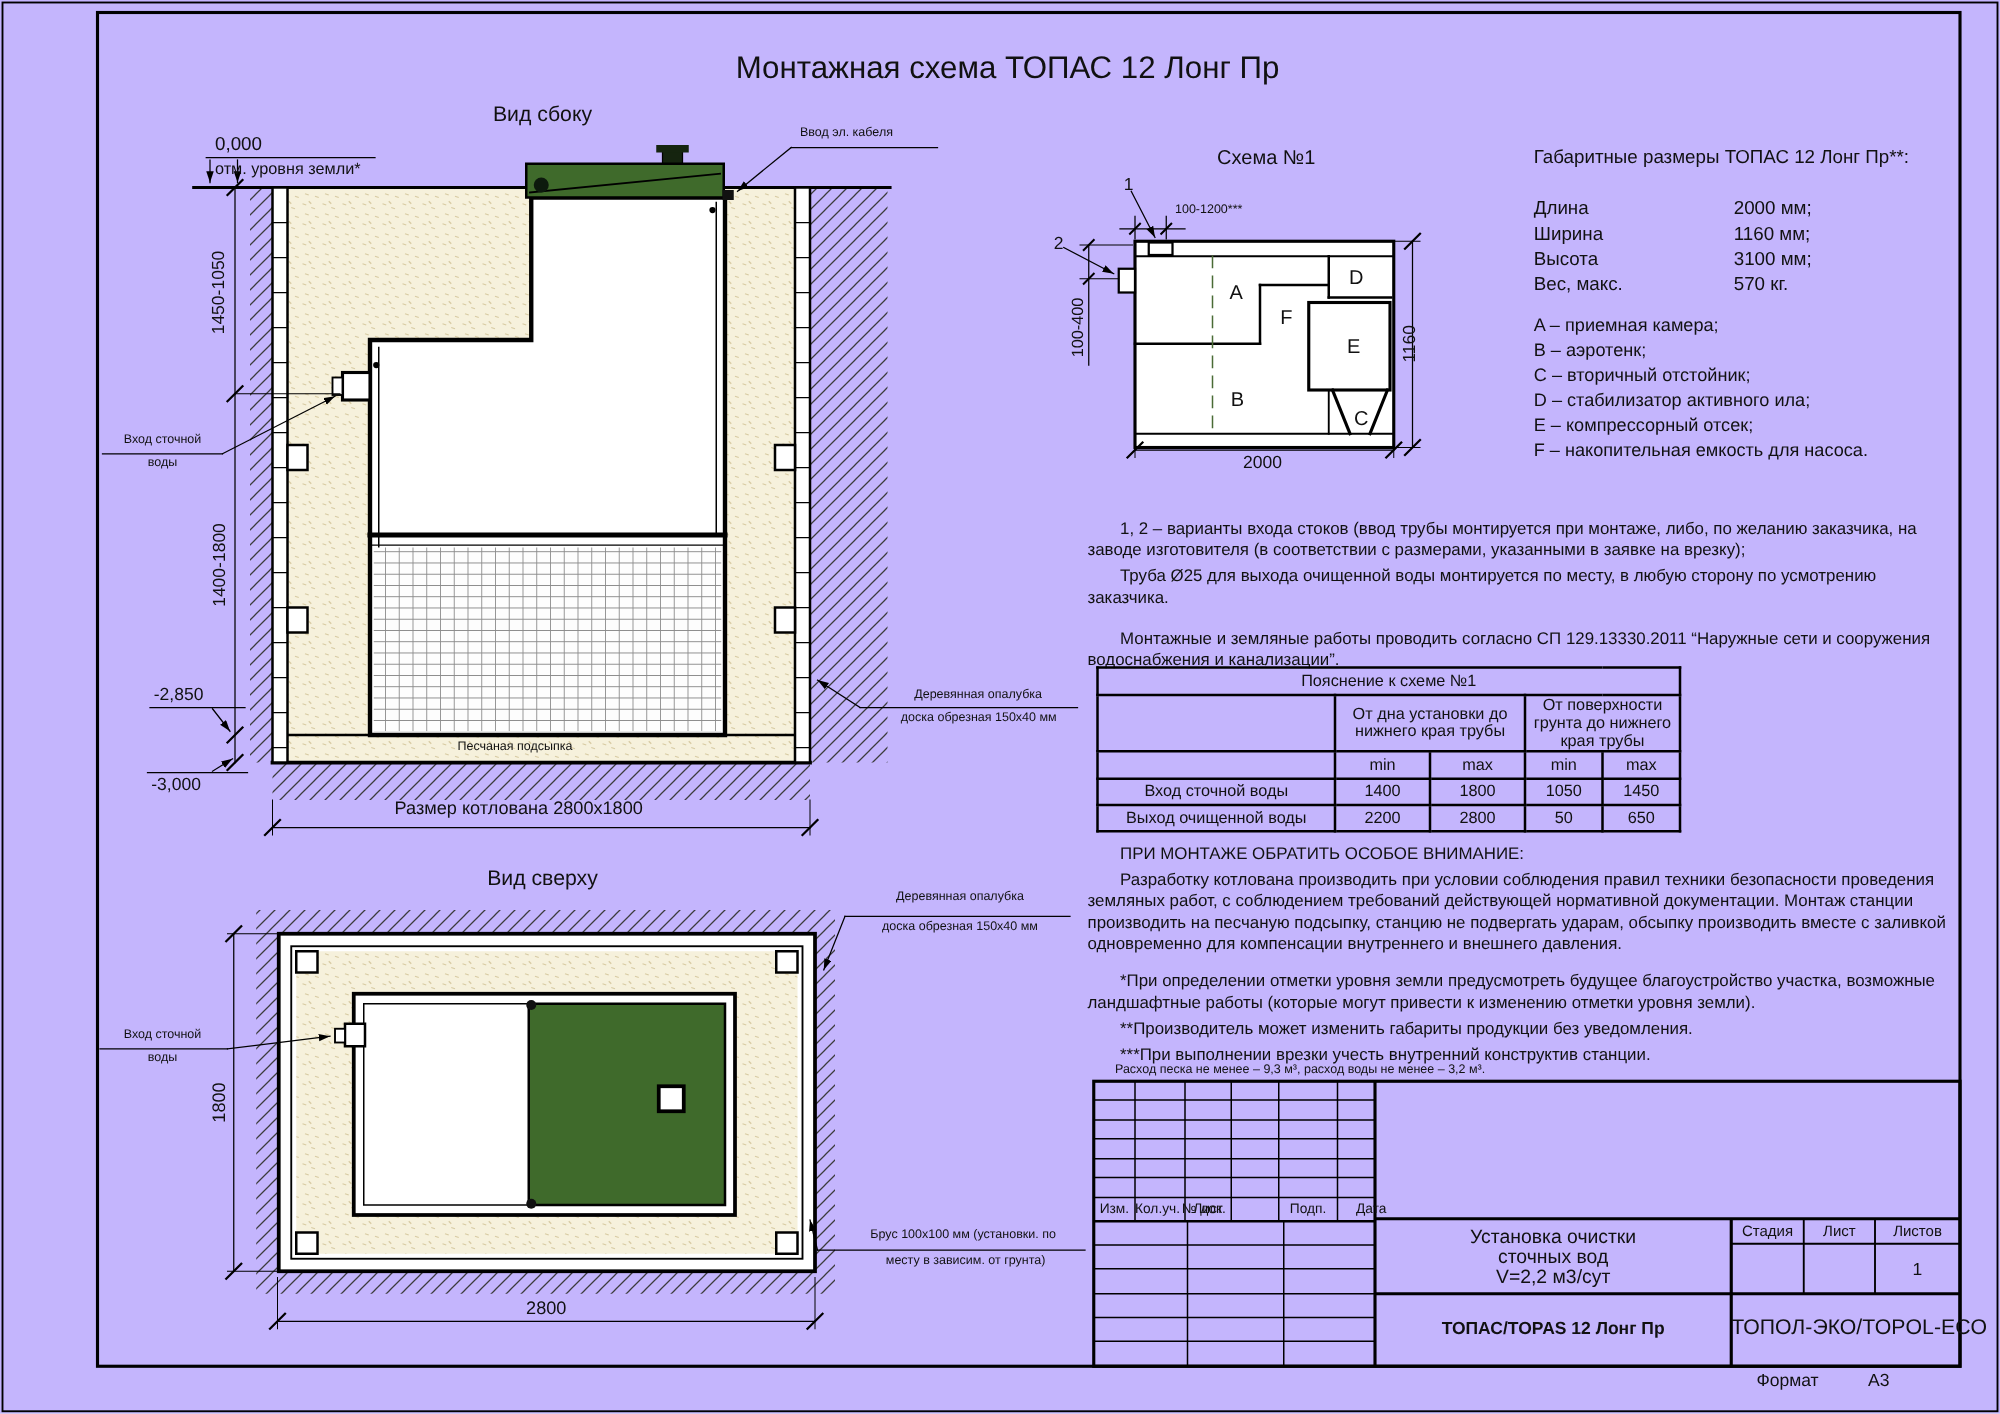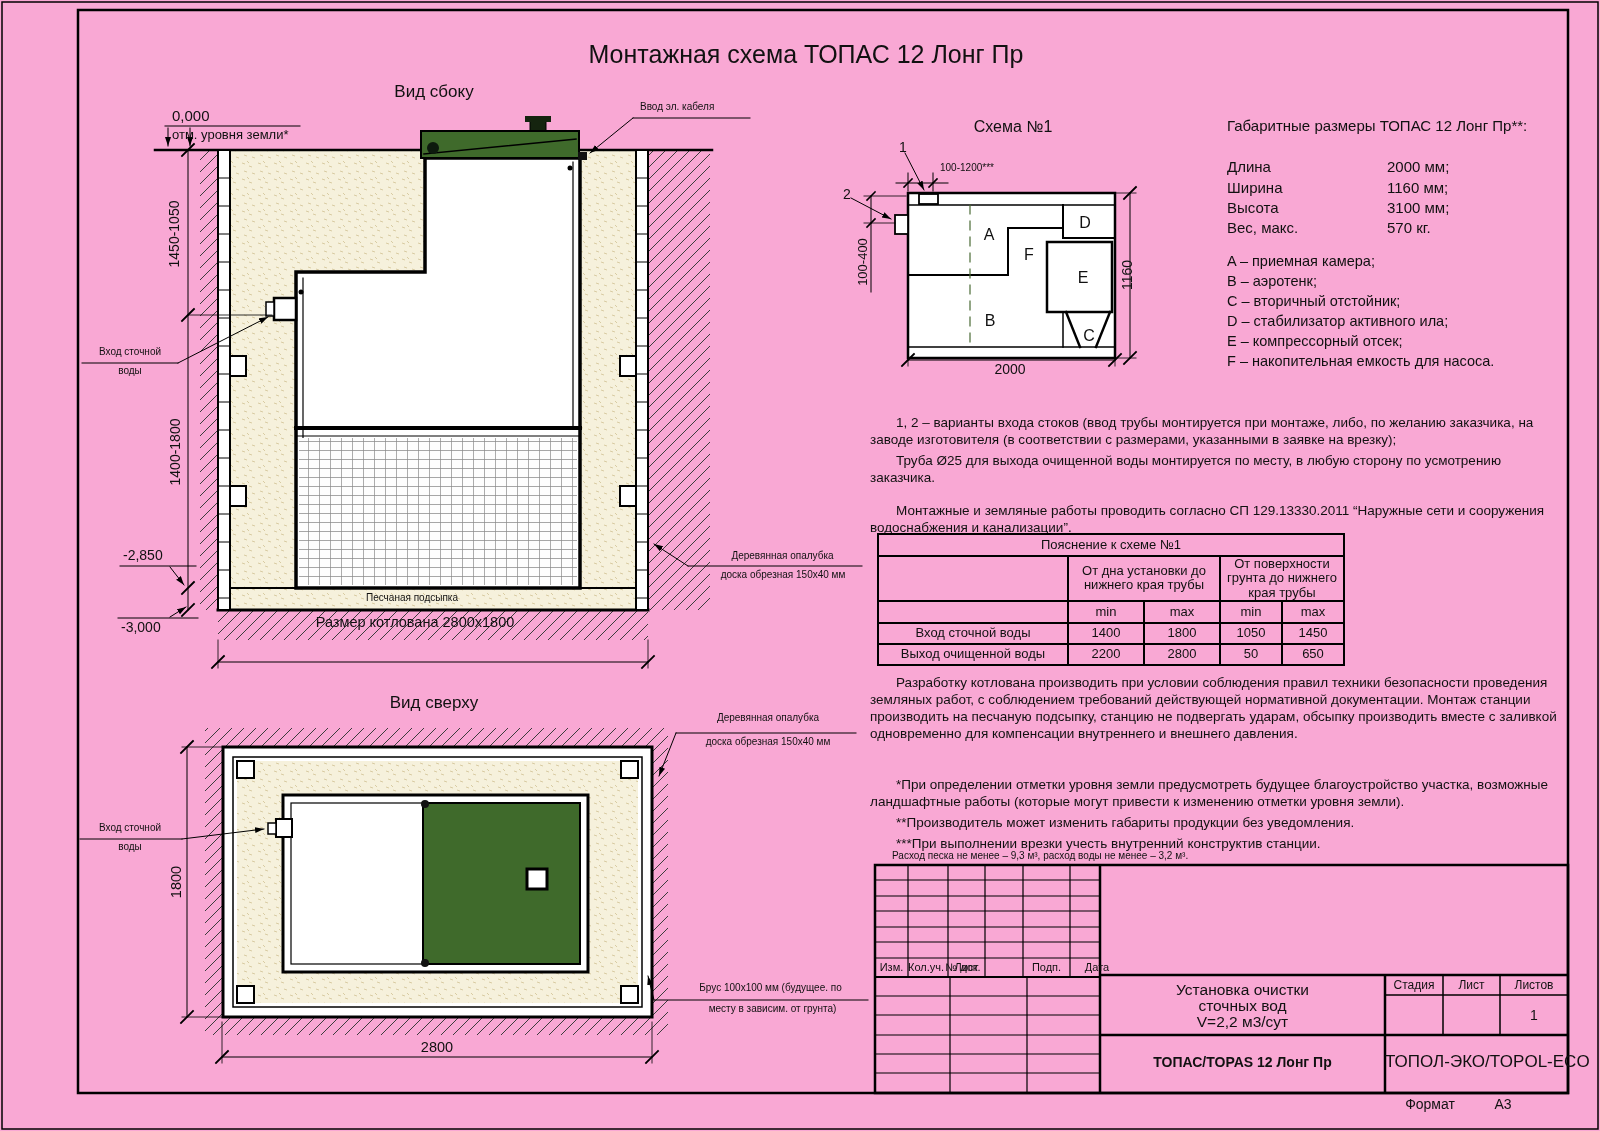--- a/index.html
+++ b/index.html
@@ -1,16 +1,16 @@
 <!DOCTYPE html>
 <html><head>
 <meta charset="utf-8">
 <style>
   html,body{margin:0;padding:0;background:#e8e8e8}
-  .sheet{position:relative;width:1600px;height:1131px;background:#f9a8d4;
+  .sheet{position:relative;width:1600px;height:1131px;background:#c4b5fd;
          font-family:"Liberation Sans",sans-serif;color:#111;overflow:hidden;margin:0 auto}
   svg.linework{position:absolute;left:0;top:0}
   .t{position:absolute;white-space:nowrap;line-height:1.12;color:#111}
   .tc{text-align:center}
   .rot{position:absolute;white-space:nowrap;transform:translate(-50%,-50%) rotate(-90deg);color:#111}
   .fs11{font-size:11px}.fs12{font-size:12px}.fs13{font-size:13px}.fs135{font-size:10px}
   .fs14{font-size:14px}.fs145{font-size:14.5px}.fs15{font-size:15px}.fs155{font-size:15.5px}
   .fs16{font-size:16px}.fs17{font-size:17px}.fs25{font-size:25px}
   .b{font-weight:bold}
   .para{position:absolute;font-size:13.5px;line-height:17px;color:#111}
@@ -200,28 +200,28 @@
 <div class="t fs15" style="left:172px;top:108px">0,000</div>
 <div class="t fs13" style="left:172px;top:128px">отм. уровня земли*</div>
 <div class="t fs135" style="left:640px;top:101px">Ввод эл. кабеля</div>
 <div class="rot fs14" style="left:174px;top:234px">1450-1050</div>
 <div class="rot fs14" style="left:175px;top:452px">1400-1800</div>
 <div class="t tc fs135" style="left:78px;top:346px;width:104px">Вход сточной</div>
 <div class="t tc fs135" style="left:78px;top:365px;width:104px">воды</div>
 <div class="t fs14" style="left:123px;top:548px">-2,850</div>
 <div class="t fs14" style="left:121px;top:620px">-3,000</div>
 <div class="t tc fs135" style="left:337px;top:592px;width:150px">Песчаная подсыпка</div>
-<div class="t tc fs145" style="left:300px;top:614px;width:230px">Размер котлована 2800х1800</div>
+<div class="t tc fs145" style="left:300px;top:639px;width:230px">Размер котлована 2800х1800</div>
 <div class="t tc fs135" style="left:700px;top:550px;width:165px">Деревянная опалубка</div>
 <div class="t tc fs135" style="left:693px;top:569px;width:180px">доска обрезная 150х40 мм</div>
 
 <div class="t tc fs17" style="left:349px;top:693px;width:170px">Вид сверху</div>
 <div class="t tc fs135" style="left:688px;top:712px;width:160px">Деревянная опалубка</div>
 <div class="t tc fs135" style="left:680px;top:736px;width:176px">доска обрезная 150х40 мм</div>
-<div class="t tc fs135" style="left:668px;top:982px;width:205px">Брус 100х100 мм (будущее. по</div>
+<div class="t tc fs135" style="left:668px;top:982px;width:205px">Брус 100х100 мм (установки. по</div>
 <div class="t tc fs135" style="left:670px;top:1003px;width:205px">месту в зависим. от грунта)</div>
 <div class="t tc fs135" style="left:78px;top:822px;width:104px">Вход сточной</div>
 <div class="t tc fs135" style="left:78px;top:841px;width:104px">воды</div>
 <div class="rot fs145" style="left:176px;top:882px">1800</div>
 <div class="t tc fs145" style="left:387px;top:1039px;width:100px">2800</div>
 
 <div class="t tc fs16" style="left:948px;top:118px;width:130px">Схема №1</div>
 <div class="t fs14" style="left:899px;top:140px">1</div>
 <div class="t fs14" style="left:843px;top:187px">2</div>
 <div class="t fs135" style="left:940px;top:162px">100-1200***</div>
@@ -292,20 +292,21 @@
     <td style="height:19px">Выход очищенной воды</td>
     <td>2200</td>
     <td>2800</td>
     <td>50</td>
     <td>650</td>
   </tr>
 </tbody>
     </table>
 
 <div class="para" style="left:866px;top:670px;width:702px">
+  <p>ПРИ МОНТАЖЕ ОБРАТИТЬ ОСОБОЕ ВНИМАНИЕ:</p>
   <p>Разработку котлована производить при условии соблюдения правил техники безопасности проведения земляных работ, с соблюдением требований действующей нормативной документации. Монтаж станции производить на песчаную подсыпку, станцию не подвергать ударам, обсыпку производить вместе с заливкой одновременно для компенсации внутреннего и внешнего давления.</p>
 </div>
 
 <div class="para" style="left:866px;top:772px;width:702px">
   <p>*При определении отметки уровня земли предусмотреть будущее благоустройство участка, возможные ландшафтные работы (которые могут привести к изменению отметки уровня земли).</p>
   <p>**Производитель может изменить габариты продукции без уведомления.</p>
   <p>***При выполнении врезки учесть внутренний конструктив станции.</p>
 </div>
 
 <div class="t fs135 underl" style="left:892px;top:850px">Расход песка не менее – 9,3 м³, расход воды не менее – 3,2 м³.</div>

